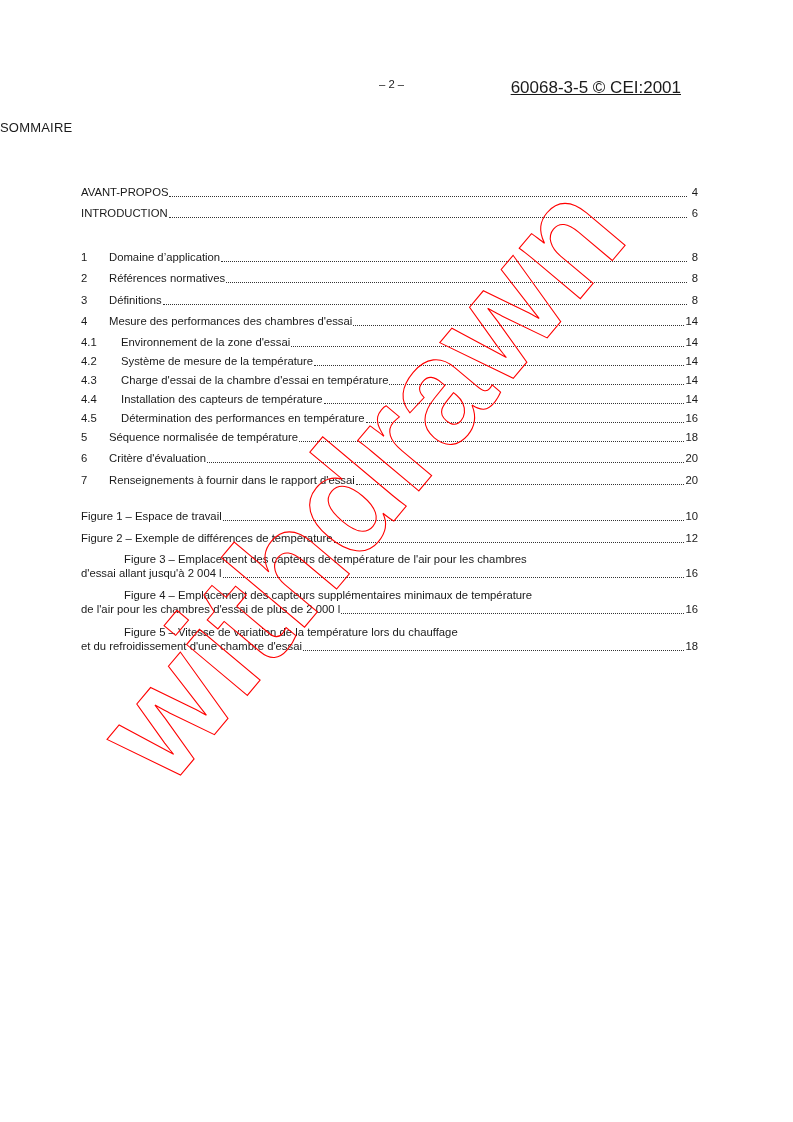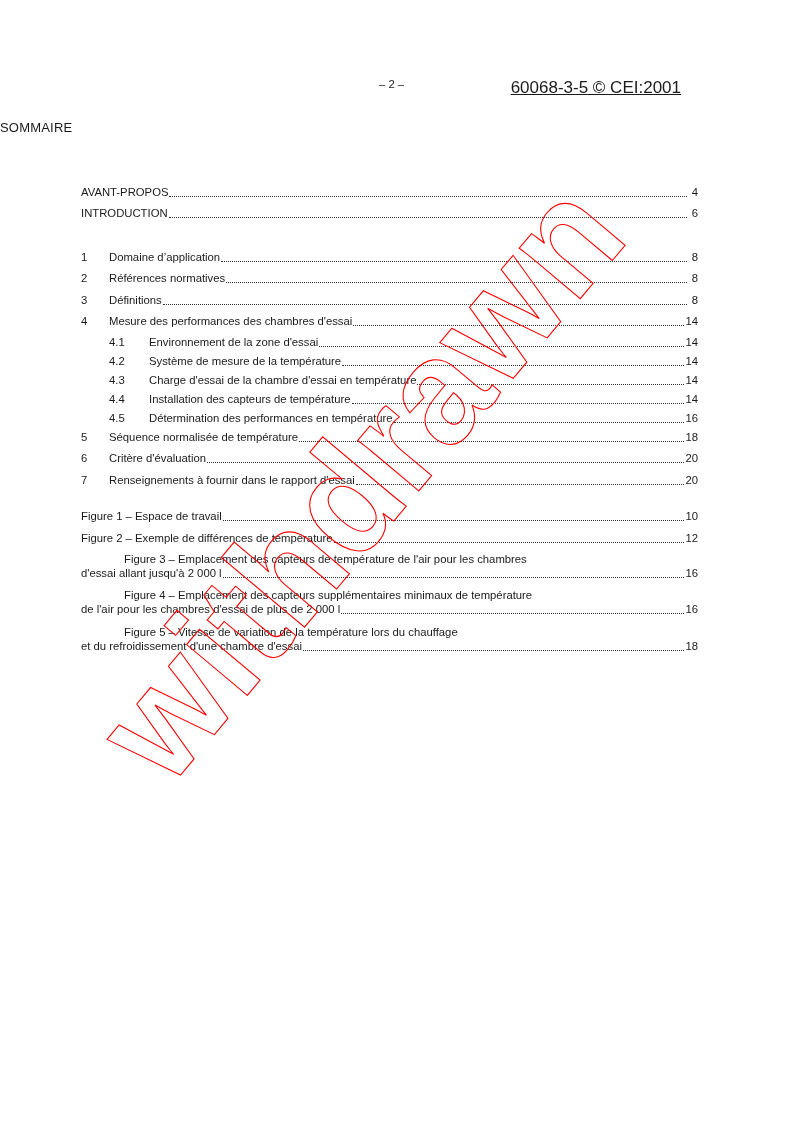--- a/index.html
+++ b/index.html
@@ -56,21 +56,21 @@
       width: 617px;
       height: 15px;
       display: flex;
       white-space: nowrap;
     }
     .toc-row .num {
       display: inline-block;
       flex: 0 0 auto;
     }
     .toc-row .lvl1-num { width: 28px; }
-    .toc-row .lvl2-num { width: 40px; margin-left: 28px; }
+    .toc-row .lvl2-num { width: 40px; }
     .toc-row .label {
       flex: 0 0 auto;
     }
     .toc-row .dots {
       flex: 1 1 auto;
       overflow: hidden;
       margin: 0 1px;
       position: relative;
       height: 13px;
     }
@@ -204,21 +204,21 @@
   </div>
   <div class="toc-row" style="top:346px">
     <span class="label">Figure 2 – Exemple de différences de température</span>
     <span class="dots"></span>
     <span class="page">12</span>
   </div>
 
   <div class="fig-two-line">
     <div class="line1" style="top:367px">Figure 3 – Emplacement des capteurs de température de l'air  pour les chambres</div>
     <div class="toc-row" style="top:381px">
-      <span class="label">d'essai allant jusqu'à 2 000 l</span>
+      <span class="label">d'essai allant jusqu'à 2 004 l</span>
       <span class="dots"></span>
       <span class="page">16</span>
     </div>
   </div>
 
   <div class="fig-two-line">
     <div class="line1" style="top:403px">Figure 4 – Emplacement des capteurs supplémentaires minimaux de température</div>
     <div class="toc-row" style="top:417px">
       <span class="label">de l'air  pour les chambres d'essai de plus de 2 000 l</span>
       <span class="dots"></span>

